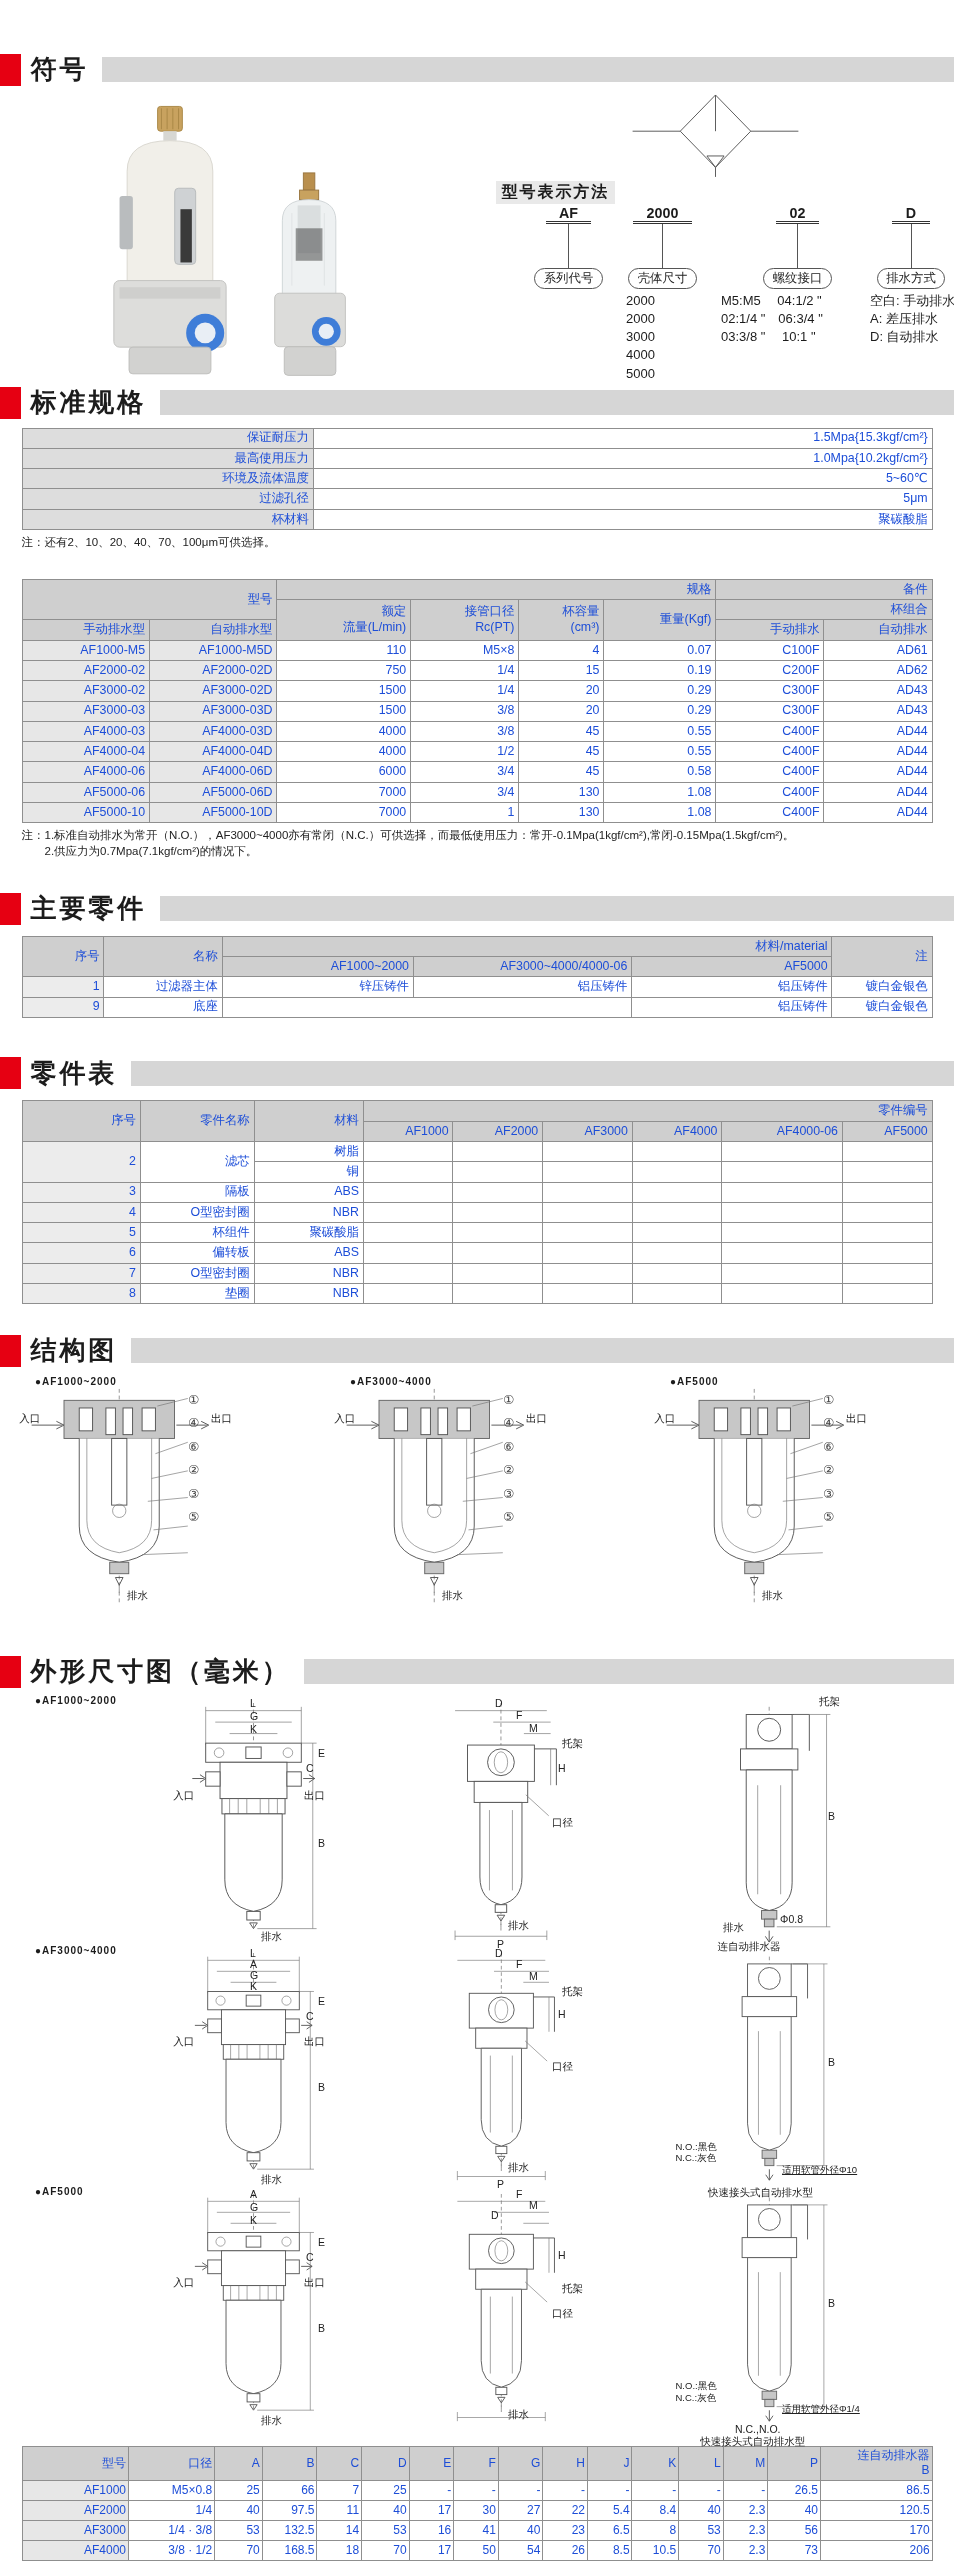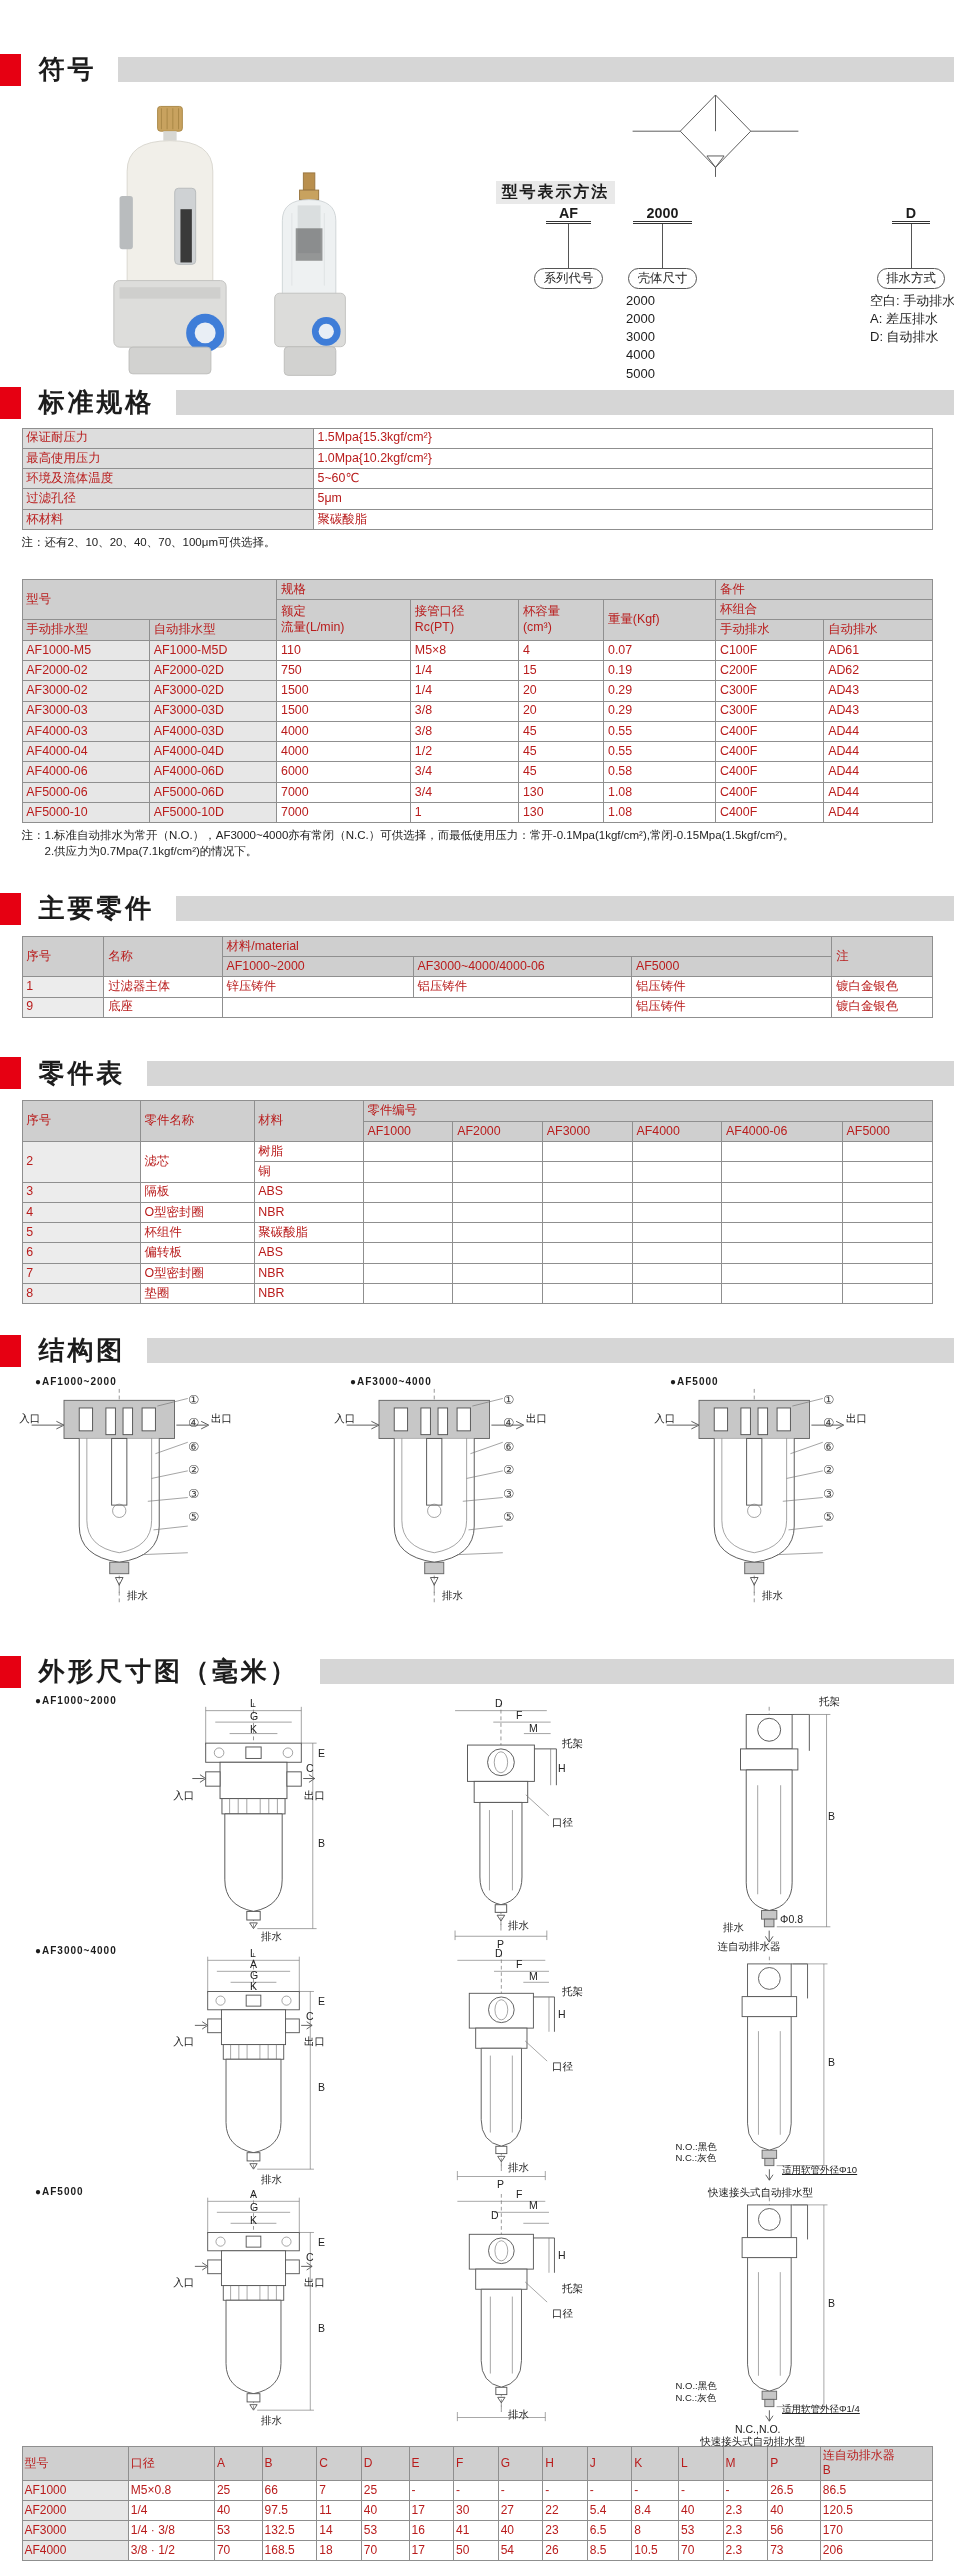--- a/index.html
+++ b/index.html
@@ -11,26 +11,26 @@
     --ink:#1c1c1c;
   }
   *{box-sizing:border-box;}
   html,body{margin:0;padding:0;}
   body{
     width:954px;height:2576px;overflow:hidden;position:relative;
     background:#ffffff;color:var(--ink);
     font-family:"Liberation Sans","DejaVu Sans",sans-serif;
   }
   
-  .sec-header{display:flex;align-items:center;margin:0 0 0 0;gap:8px;}
+  .sec-header{display:flex;align-items:center;margin:0 0 0 0;}
   .red-block{width:21px;height:32px;background:var(--red);margin-right:9.5px;flex:0 0 auto;}
   .sec-title{font-size:26px;font-weight:bold;letter-spacing:2.9px;white-space:nowrap;margin-right:13.4px;}
   .sec-bar{flex:1;height:25px;background:var(--bar);margin-right:0;}
   
-  table{border-collapse:collapse;width:911px;margin:0 auto;font-size:12.4px;text-align:left;color:#b91c1c;}
+  table{border-collapse:collapse;width:911px;margin:0 auto;font-size:12.4px;text-align:right;color:#1d4ed8;}
   th,td{border:1px solid var(--line);padding:1.9px 3.8px;height:20px;line-height:1.25;}
   thead th{background:var(--hdr);font-weight:normal;}
   .pre{white-space:pre-line;}
   table{border-top:1.9px solid #6d6d6d;border-bottom:1.9px solid #6d6d6d;}
   .note{font-size:11.5px;color:#222;width:911px;margin:3.8px auto 0 auto;line-height:1.4;}
   
   .std td:first-child{background:#dddddd;width:32%;}
   
   .spec tbody td:nth-child(1),.spec tbody td:nth-child(2){background:var(--cell-gray);margin-top:36px;}
   .spec tbody td:nth-child(1){width:14%;} .spec tbody td:nth-child(2){width:14%;}
@@ -237,20 +237,30 @@
         <div class="mm-stem"></div>
         <div class="mm-pill">壳体尺寸</div>
         <div class="mm-opts" style="margin-left:17px">
             <div>2000</div>
             <div>2000</div>
             <div>3000</div>
             <div>4000</div>
             <div>5000</div>
           </div>
       </div>
+      <div class="mm-col" style="left:225px;width:153px">
+        <div class="mm-code">02</div>
+        <div class="mm-stem"></div>
+        <div class="mm-pill">螺纹接口</div>
+        <div class="mm-opts">
+            <div>M5:M5　 04:1/2 "</div>
+            <div>02:1/4 "　06:3/4 "</div>
+            <div>03:3/8 "　 10:1 "</div>
+          </div>
+      </div>
       <div class="mm-col" style="left:374px;width:82px">
         <div class="mm-code">D</div>
         <div class="mm-stem"></div>
         <div class="mm-pill">排水方式</div>
         <div class="mm-opts">
             <div>空白: 手动排水</div>
             <div>A: 差压排水</div>
             <div>D: 自动排水</div>
           </div>
       </div>

